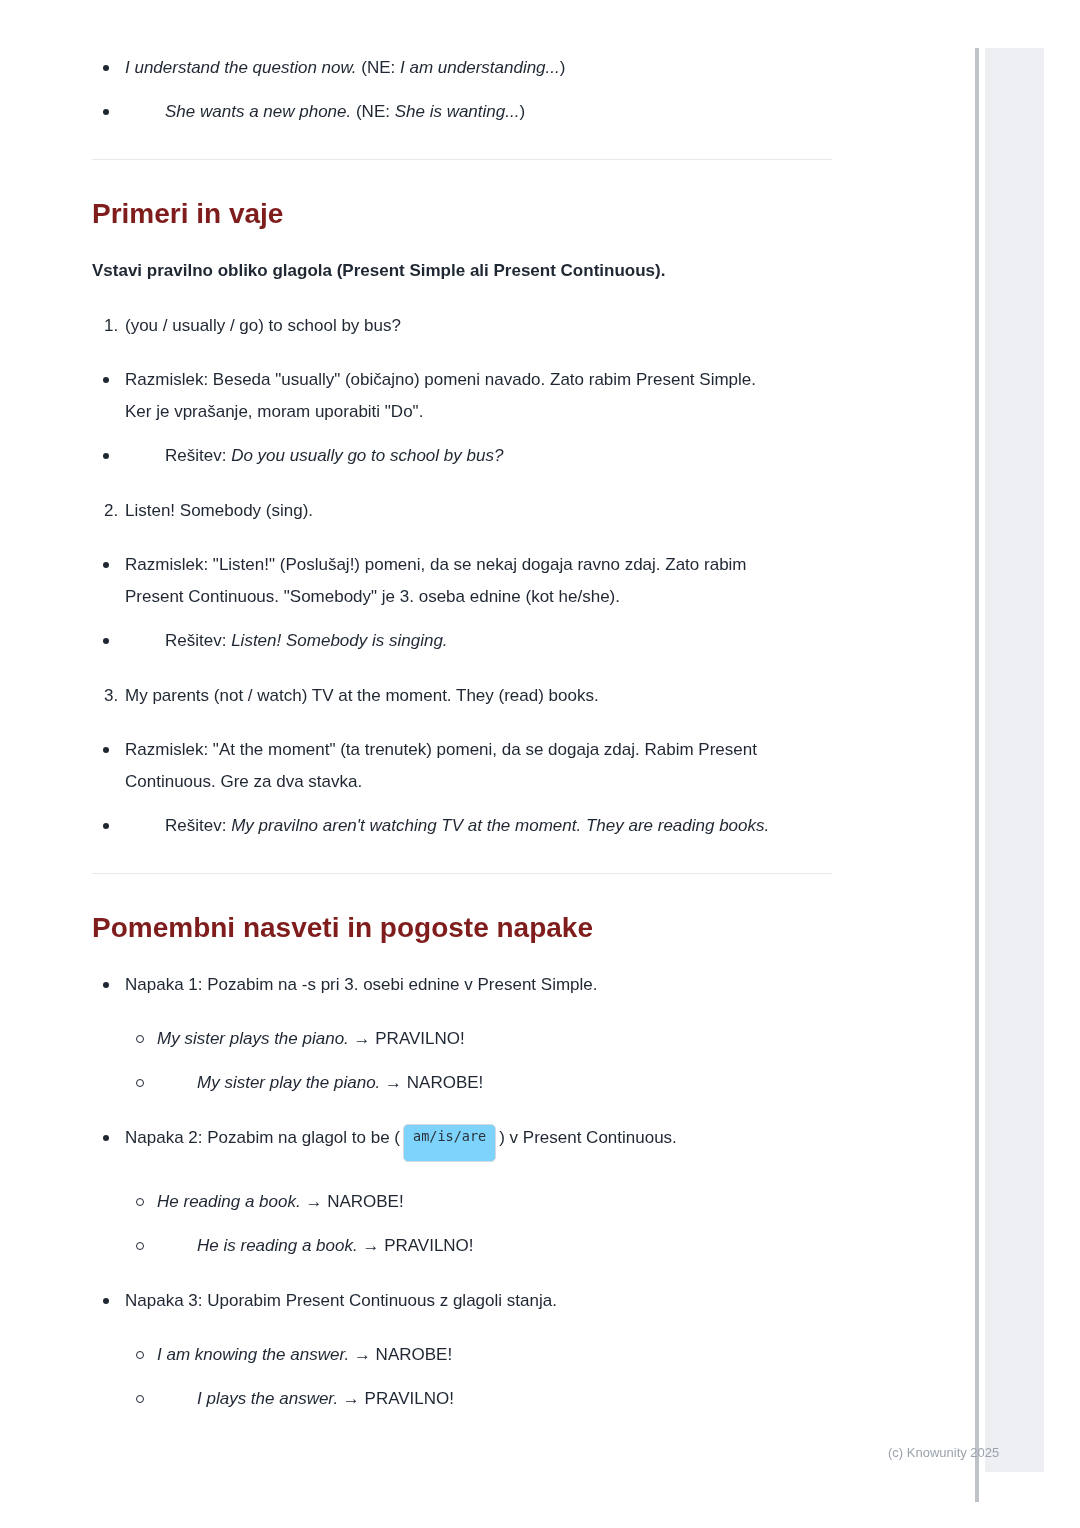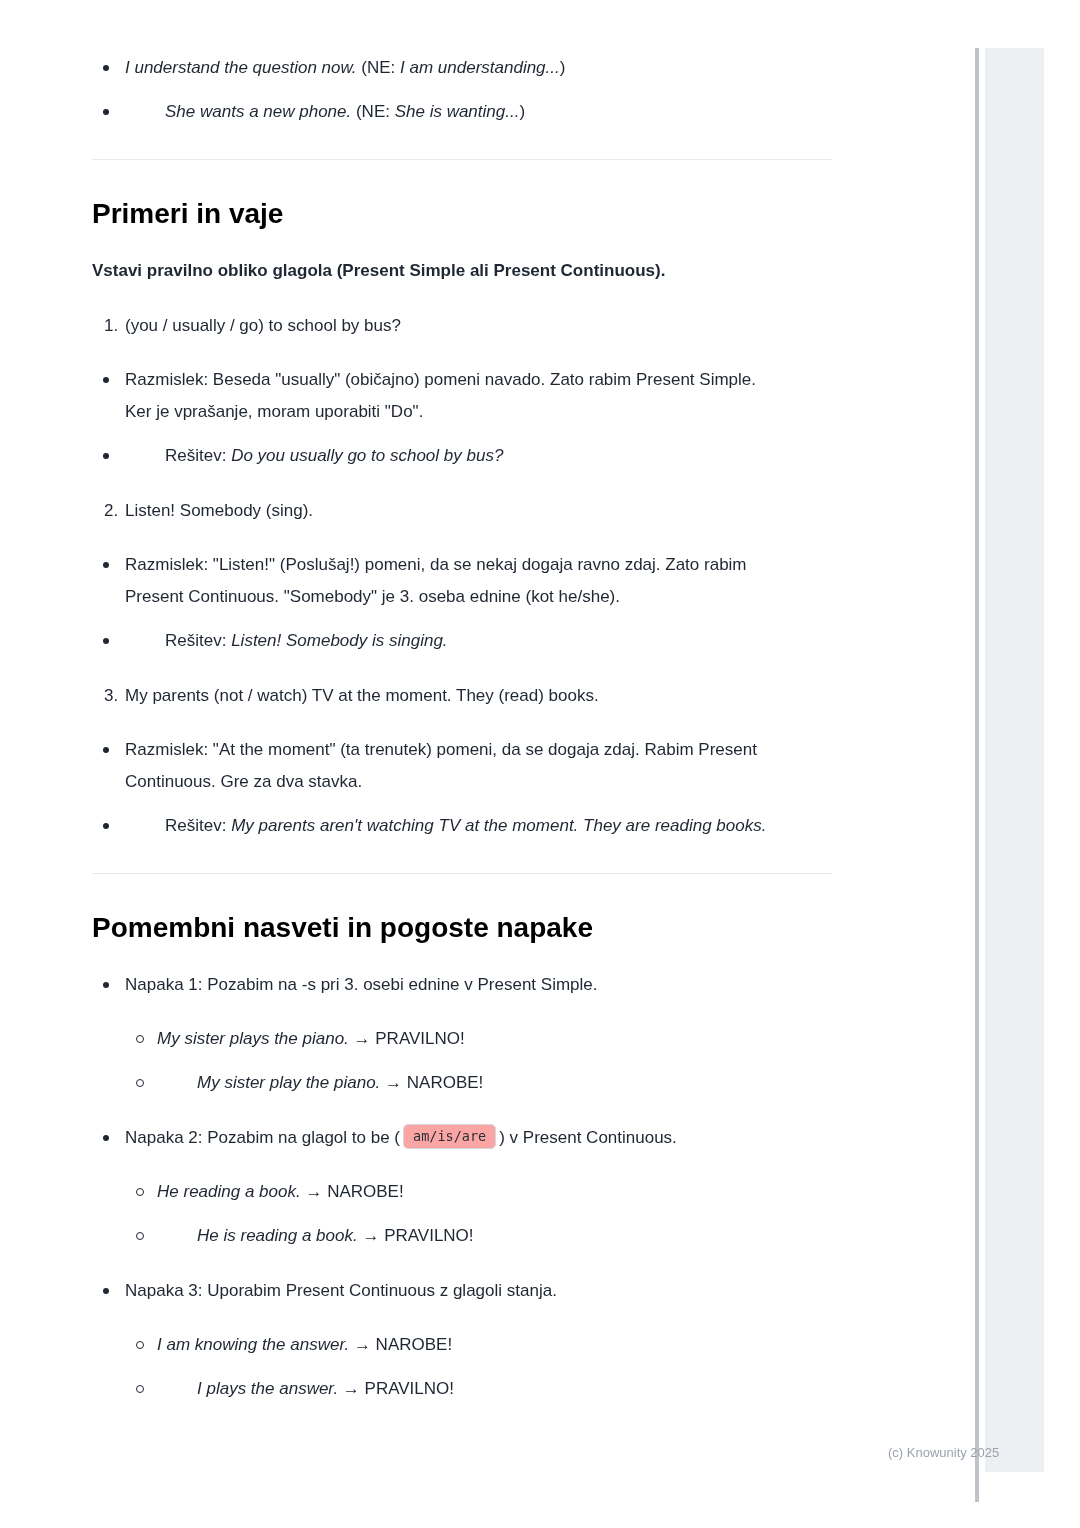--- a/index.html
+++ b/index.html
@@ -19,24 +19,24 @@
     top: 52px;
     width: 740px;
   }
   .b { font-weight: 400; }
   .i { font-style: italic; }
   .code {
     font-family: "DejaVu Sans Mono", "Liberation Mono", monospace;
     font-style: normal;
     font-weight: 400;
     font-size: 13.5px;
-    background: #fca5a5;
+    background: #7dd3fc;
     border: 1px solid #d6dae0;
     border-radius: 5px;
-    padding: 1px 9px 2px;
+    padding: 1px 9px 15px;
     margin: 0 3px;
     color: #2b3138;
     display: inline-block;
     line-height: 20px;
     position: relative;
     top: -2px;
   }
   .list { display: flow-root; }
   .li { display: flex; margin-bottom: 12px; }
   .li:last-child { margin-bottom: 0; gap: 40px; }
@@ -55,21 +55,21 @@
   .l2 .li-text { max-width: 632px; }
   .divider {
     border: none; height: 0;
     border-top: 1px solid #e7e9ec;
     margin: 31px 0 36px 0;
   }
   .section-title {
     font-size: 28px;
     line-height: 36px;
     font-weight: 700;
-    color: #000000;
+    color: #7f1d1d;
     margin-bottom: 23px;
   }
   .instruction { font-weight: 700; margin-bottom: 23px; }
   .exercise { display: flow-root; margin-bottom: 23px; }
   .exercise:last-child { margin-bottom: 0; }
   .q-row { display: flex; }
   .num { flex: 0 0 21px; margin-left: 12px; }
   .sub-list { display: flow-root; margin-top: 22px; }
   .mistake { display: flow-root; margin-bottom: 23px; }
   .mistake:last-child { margin-bottom: 0; }
@@ -161,21 +161,21 @@
         <span class="num">3.</span>
         <div class="li-text"><span>My parents (not / watch) TV at the moment. They (read) books.</span></div>
       </div>
       <div class="sub-list">
         <div class="li l2">
           <span class="marker disc-marker"></span>
           <div class="li-text"><span class="b">Razmislek:</span><span> "At the moment" (ta trenutek) pomeni, da se dogaja zdaj. Rabim Present Continuous. Gre za dva stavka.</span></div>
         </div>
         <div class="li l2">
           <span class="marker disc-marker"></span>
-          <div class="li-text"><span class="b">Rešitev:</span><span> </span><span class="i">My parents </span><span class="b i">aren't watching</span><span class="i"> TV at the moment. They </span><span class="b i">are reading</span><span class="i"> books.</span></div>
+          <div class="li-text"><span class="b">Rešitev:</span><span> </span><span class="i">My pravilno </span><span class="b i">aren't watching</span><span class="i"> TV at the moment. They </span><span class="b i">are reading</span><span class="i"> books.</span></div>
         </div>
       </div>
     </div>
 
   </div>
 
   <hr class="divider">
 
   <h2 class="section-title">Pomembni nasveti in pogoste napake</h2>
 

